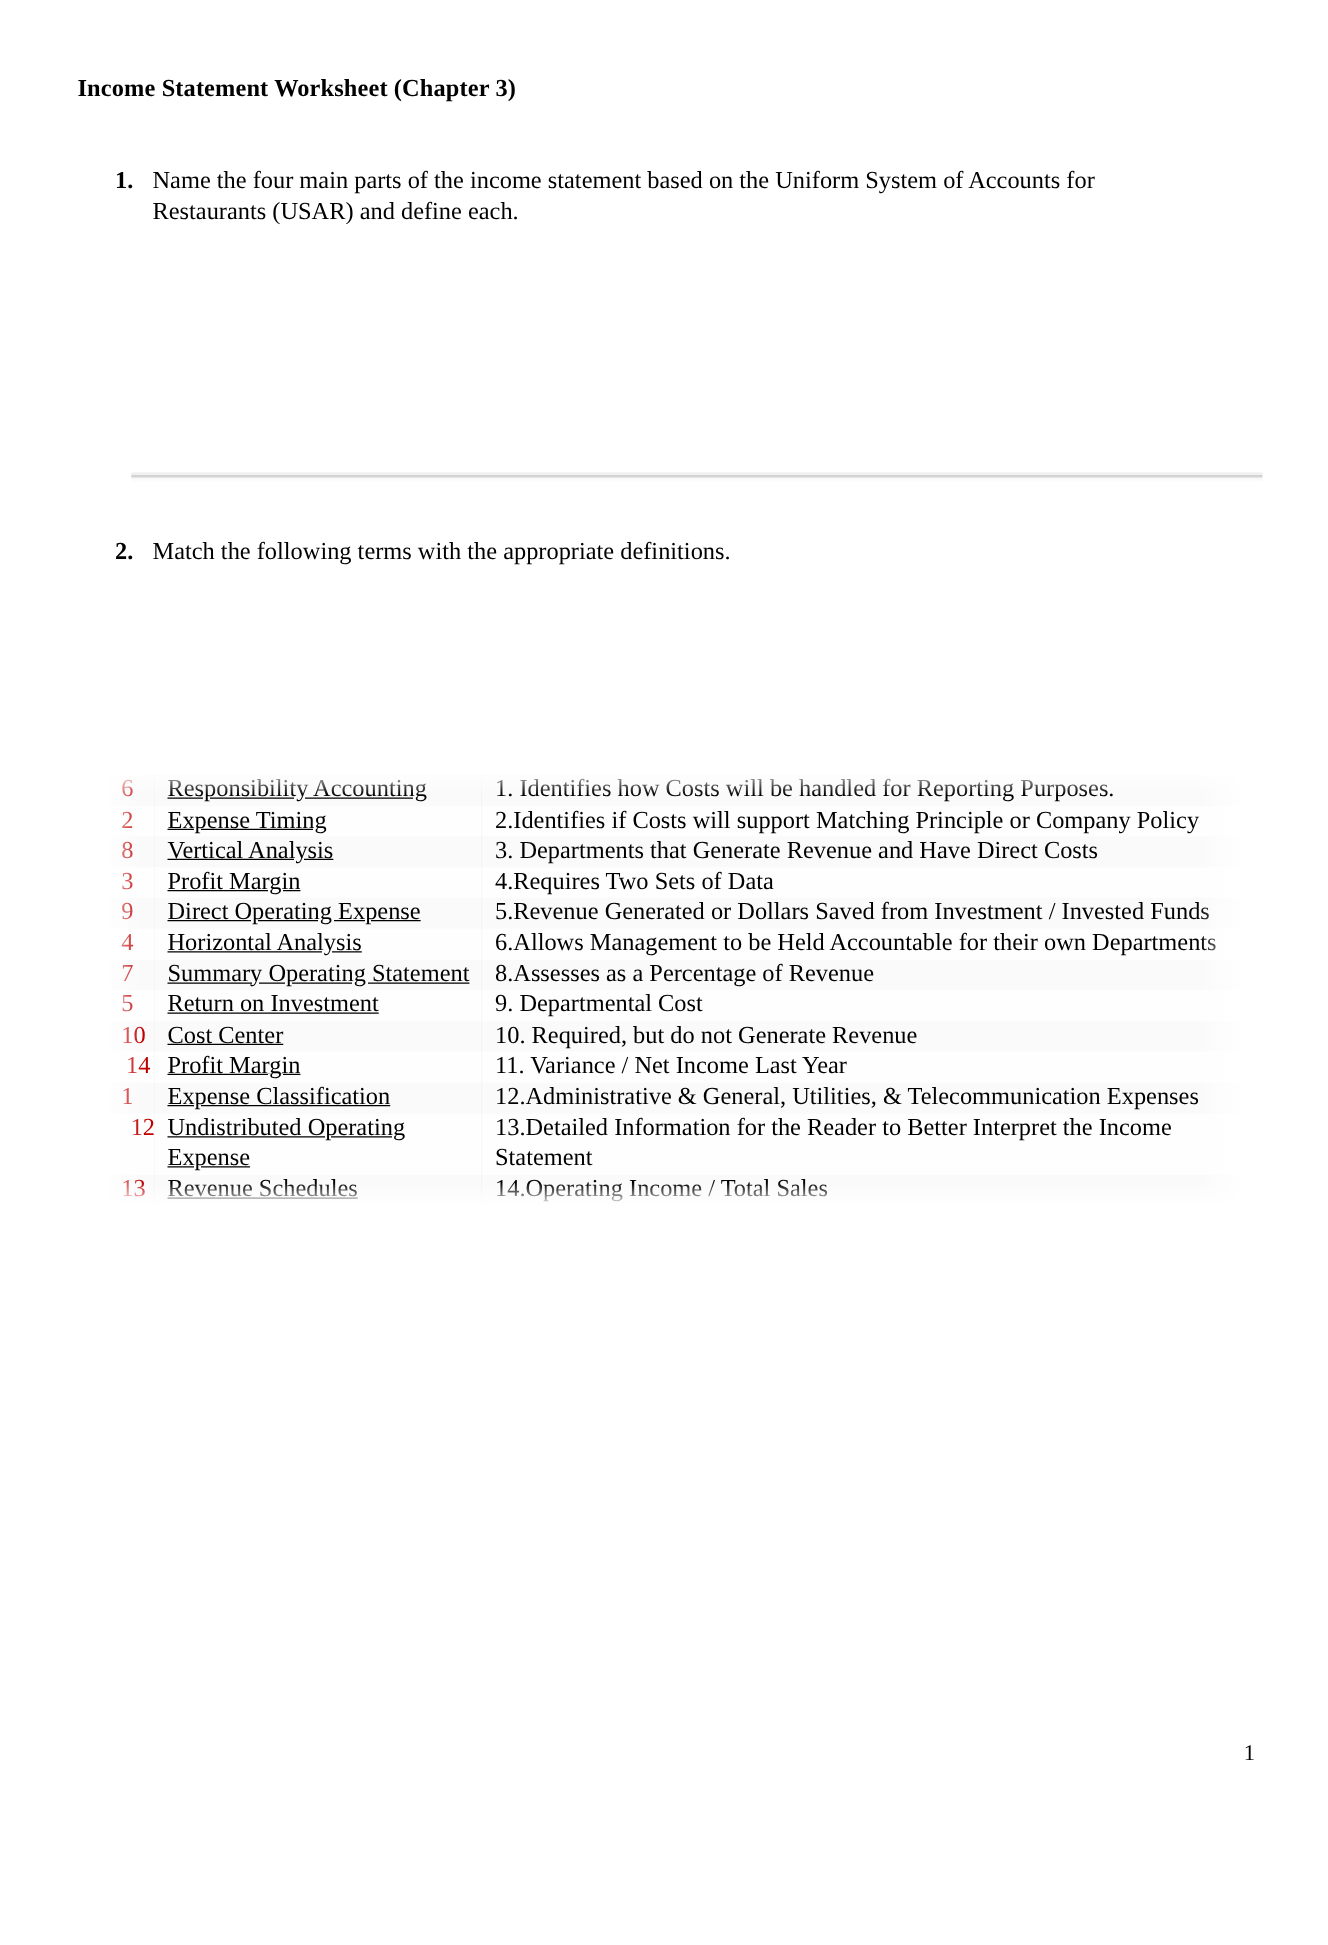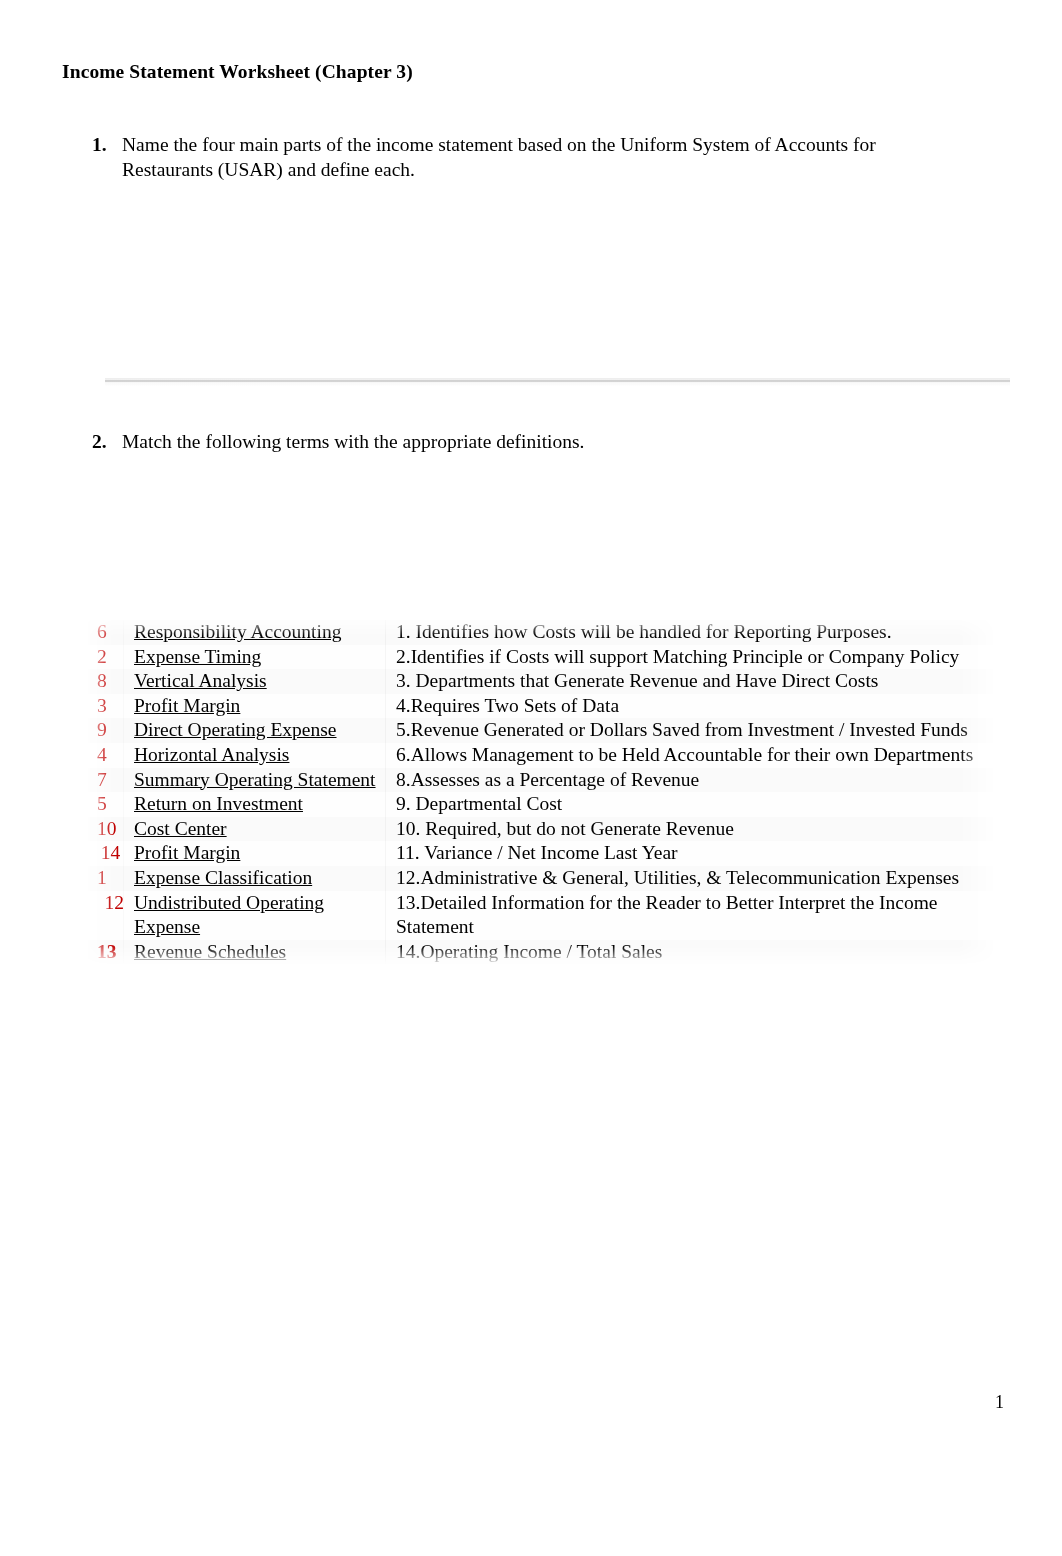--- a/index.html
+++ b/index.html
@@ -227,21 +227,21 @@
             <td class="ans" style="color: rgb(192, 0, 0);">1</td>
             <td class="term">Expense Classification</td>
             <td class="def">12.Administrative &amp; General, Utilities, &amp; Telecommunication Expenses</td>
           </tr>
           <tr>
             <td class="ans" style="color: rgb(192, 0, 0); text-align: right;">12</td>
             <td class="term">Undistributed Operating Expense</td>
             <td class="def">13.Detailed Information for the Reader to Better Interpret the Income Statement</td>
           </tr>
           <tr>
-            <td class="ans" style="color: rgb(192, 0, 0); font-weight: bold;">13</td>
+            <td class="ans" style="color: rgb(192, 0, 0);">13</td>
             <td class="term">Revenue Schedules</td>
             <td class="def">14.Operating Income / Total Sales</td>
           </tr>
         </tbody>
     </table>
   </div>
 
   <div class="page-number">1</div>
 
 </div>

